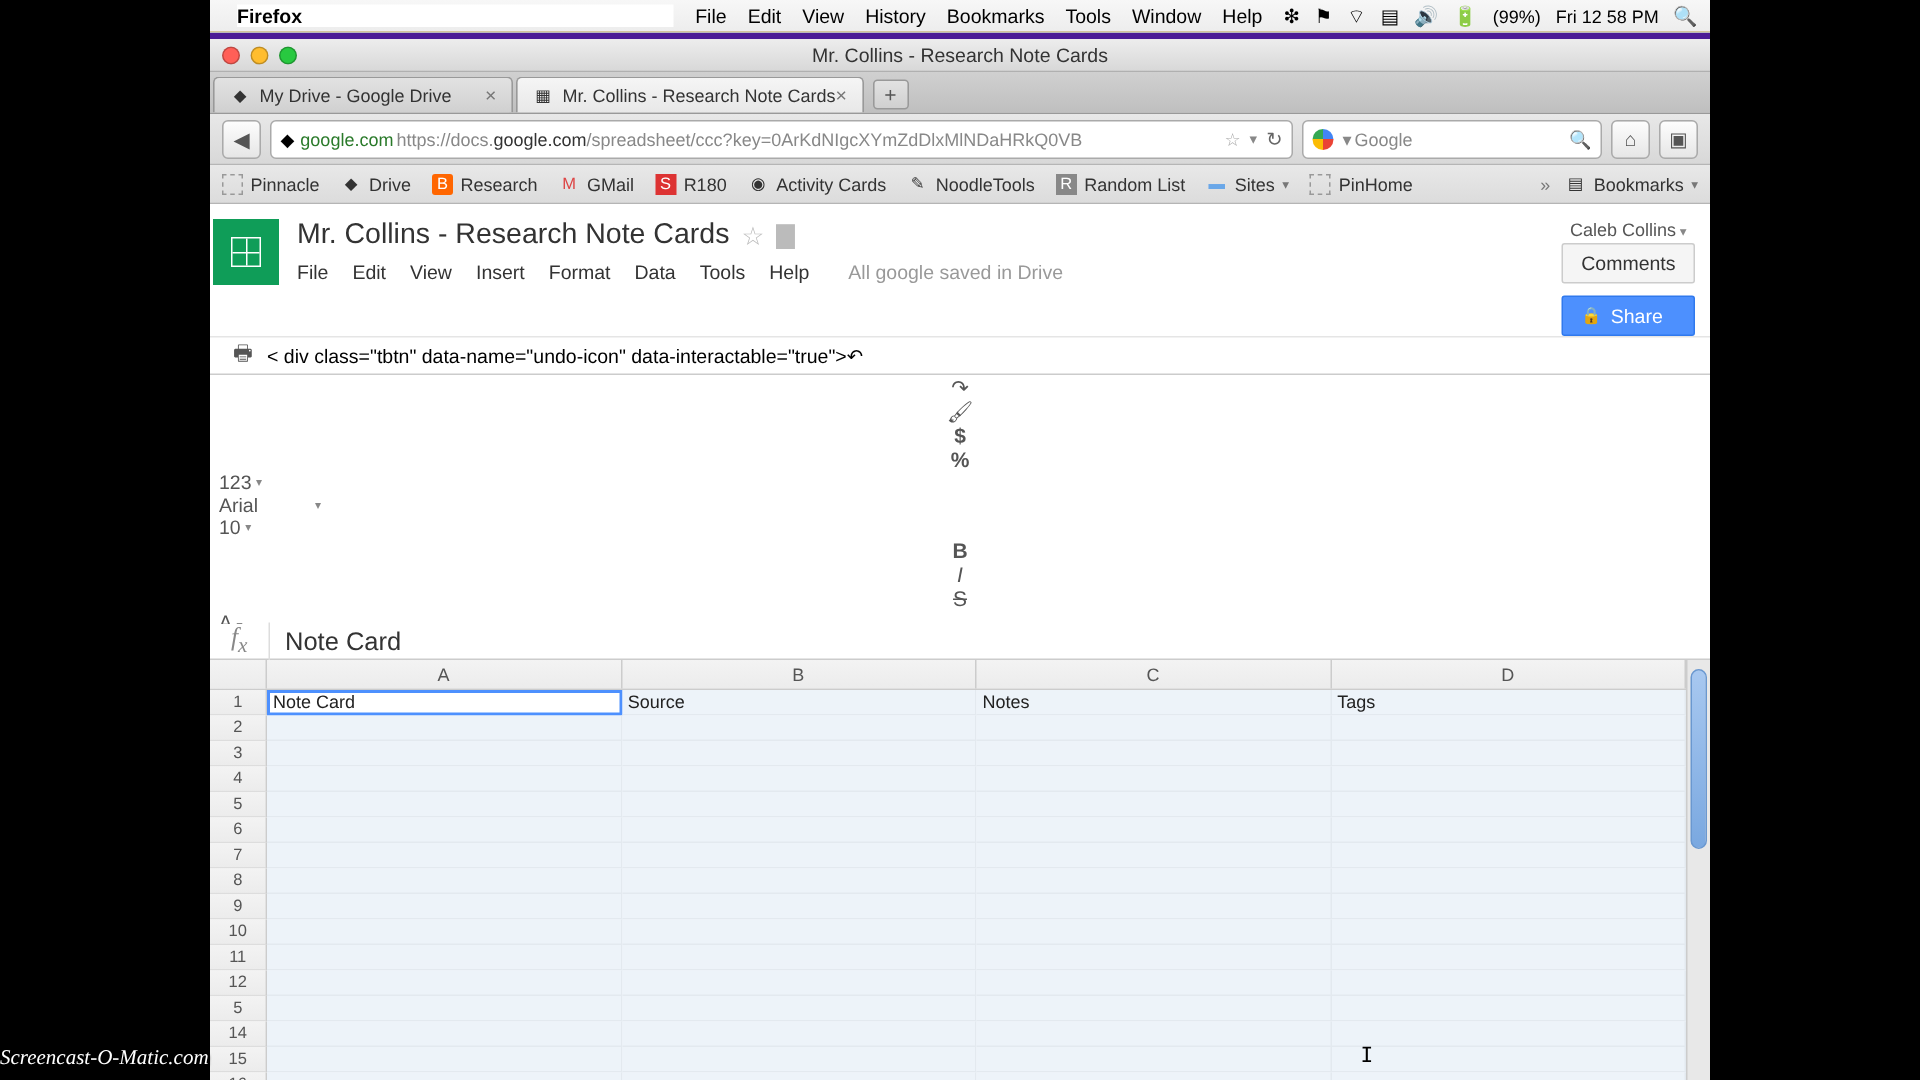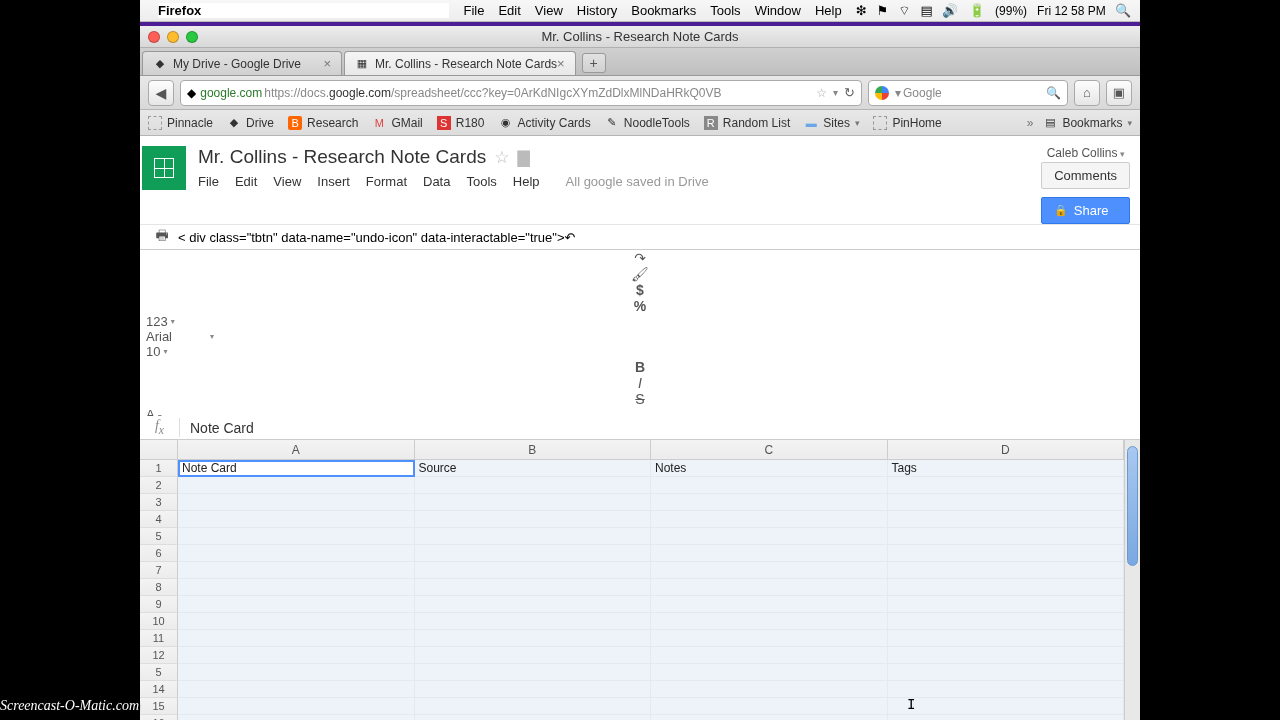--- a/index.html
+++ b/index.html
@@ -77,21 +77,21 @@
 
 .toolbar { height: 35px; border-top: 1px solid #e5e5e5; border-bottom: 1px solid #ccc; display: flex; align-items: center; padding: 0 10px; gap: 4px; background: #fff; }
 .tbtn { min-width: 24px; height: 24px; display: flex; align-items: center; justify-content: center; color: #555; font-size: 14px; padding: 0 4px; border-radius: 2px;}
 .tsep { width: 1px; height: 20px; background: #e0e0e0; margin: 0 6px; }
 .tdd { display: flex; align-items: center; gap: 3px; padding: 0 6px; color: #555; font-size: 13px;}
 .tdd .arr { font-size: 8px; color: #888; }
 .tfont { width: 80px; }
 .tsize { width: 36px; text-align: center;}
 
 
-.fxbar { height: 24px; border-bottom: 1px solid #ccc; display: flex; align-items: center; font-size: 14px; }
+.fxbar { height: 24px; border-bottom: 1px solid #ccc; display: flex; align-items: center; font-size: 17px; }
 .fxbar .fx { width: 40px; text-align: center; color: #888; font-style: italic; border-right: 1px solid #ddd; font-family: serif;}
 .fxbar .val { padding: 0 10px; color: #333; }
 
 
 .sheet { flex: 1; display: flex; overflow: hidden; position: relative; background:#fff;}
 .grid-area { flex: 1; overflow: hidden; position: relative;}
 .colheads { display: flex; height: 20px; background: linear-gradient(#f3f3f3,#ececec); border-bottom: 1px solid #ccc; position: sticky; top:0;}
 .corner { width: 38px; border-right: 1px solid #ccc; background: linear-gradient(#f3f3f3,#ececec);}
 .ch { flex: 1; text-align: center; font-size: 12px; color: #555; border-right: 1px solid #ccc; line-height: 20px; min-width: 225px;}
 .rows { }

